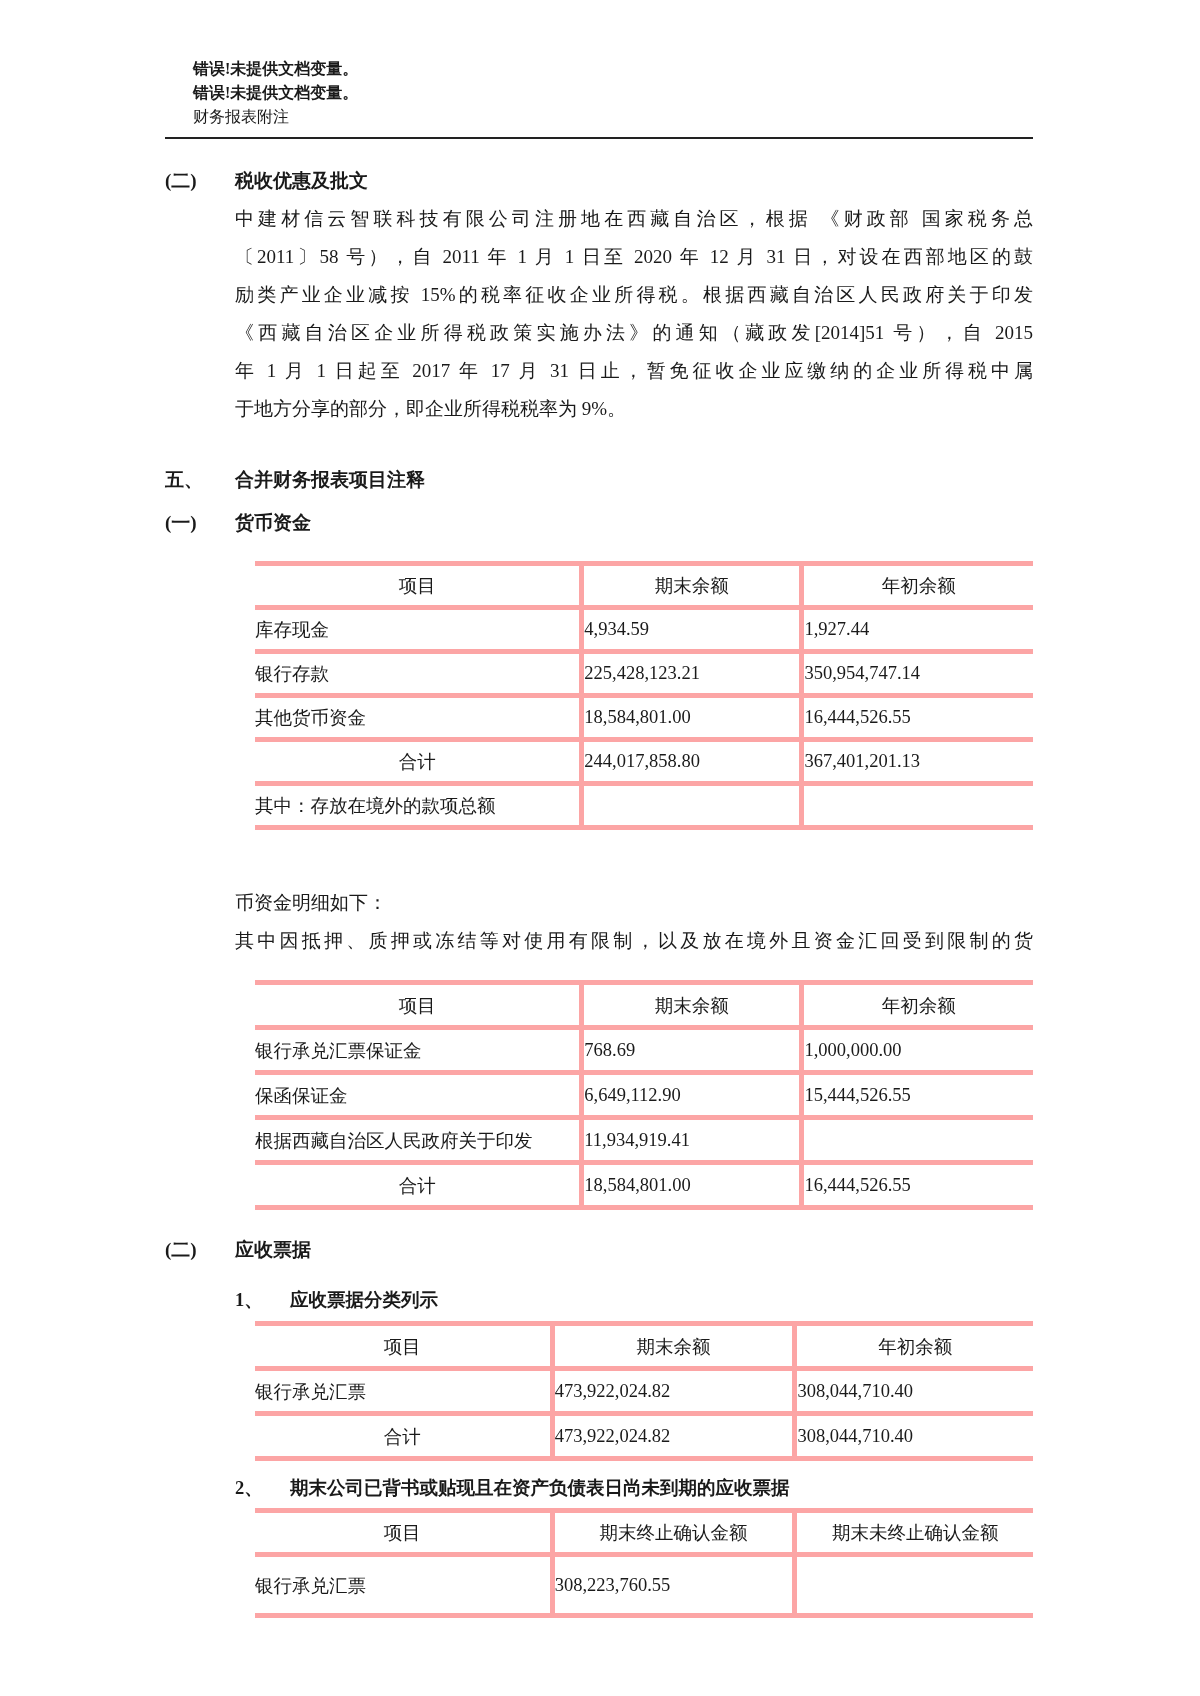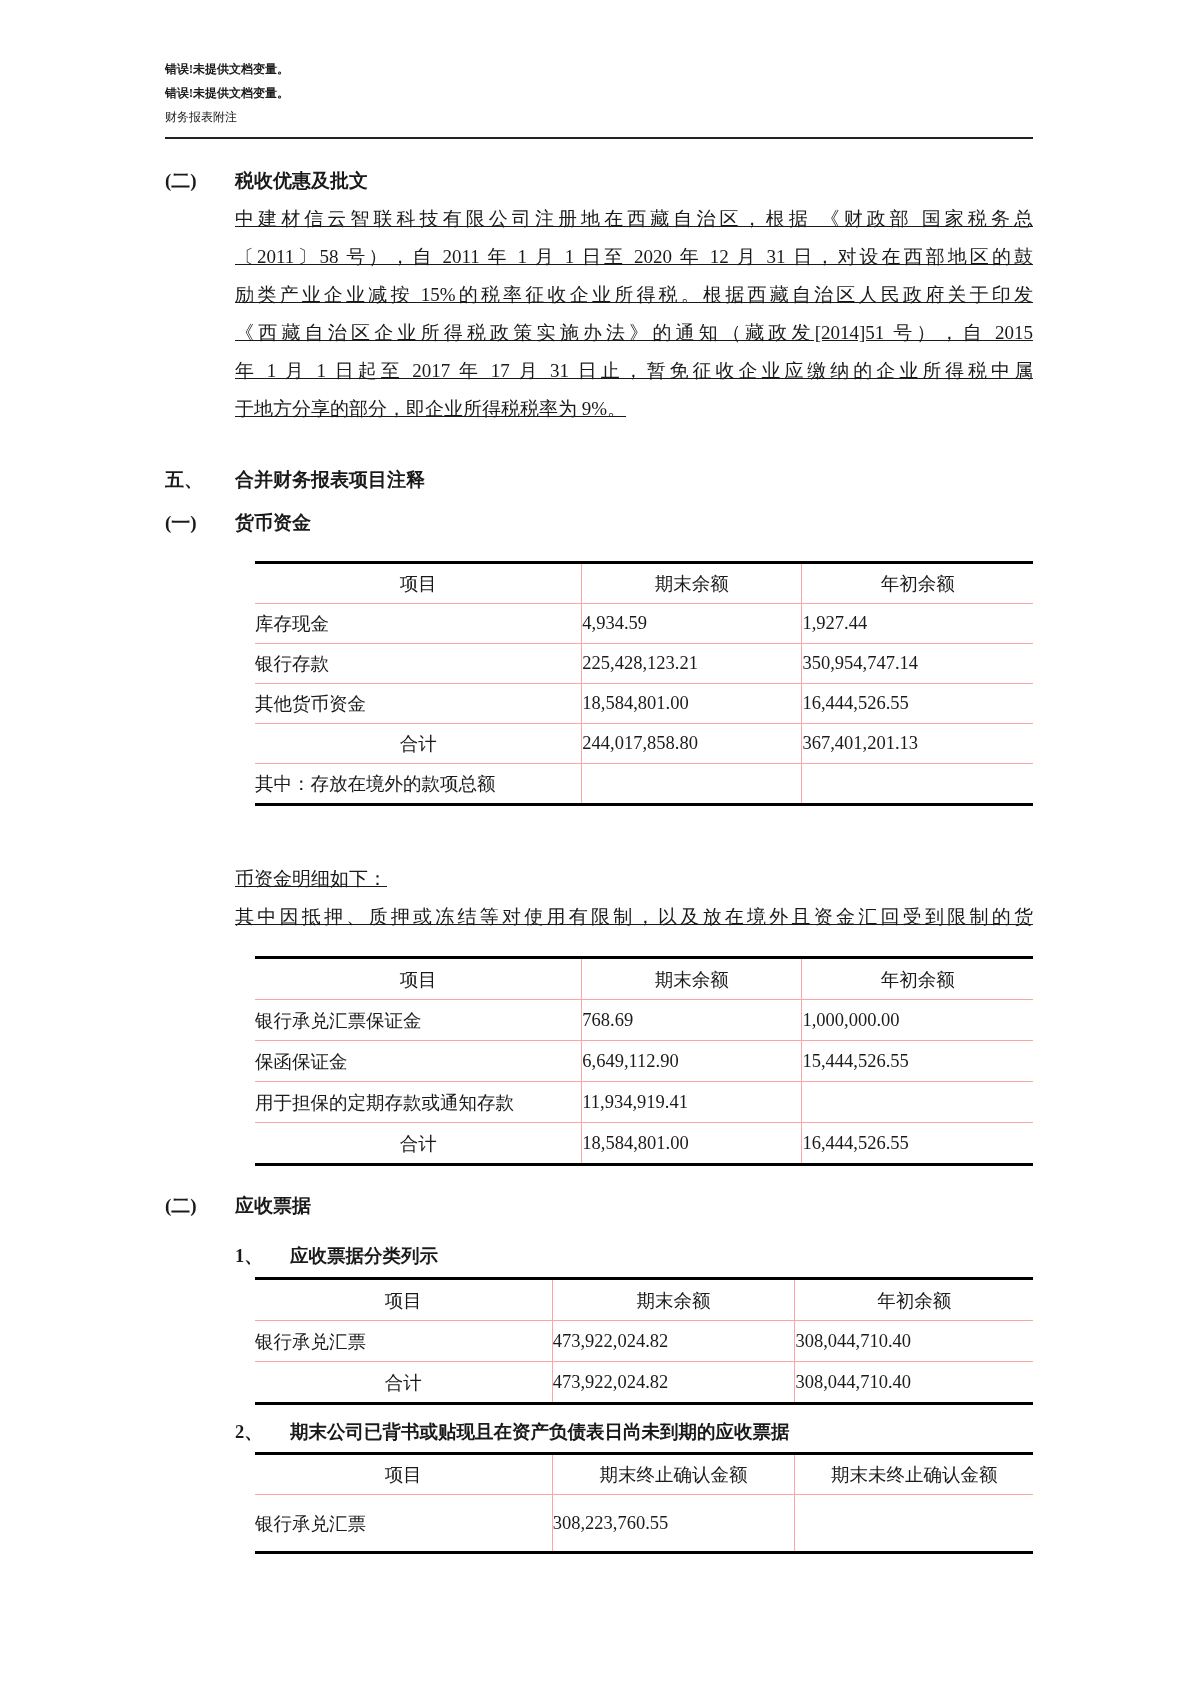--- a/index.html
+++ b/index.html
@@ -4,53 +4,53 @@
 <style>
   html,body{margin:0;padding:0;background:#ffffff;}
   body{
     width:1200px;height:1696px;position:relative;
     font-family:"Liberation Serif","DejaVu Serif",serif;
     color:#1a1a1a;-webkit-font-smoothing:antialiased;
   }
   .content{margin-left:165px;width:868px;padding-top:57px;}
 
   
-  .hline{font-size:12px;line-height:24px;}
+  .hline{font-size:16px;line-height:24px;margin-left:28px;}
   .hline.bold{font-weight:bold;}
   .hrule{border-bottom:2px solid #222;margin-top:8px;}
 
   
   .sec{display:flex;font-weight:bold;font-size:19px;line-height:27px;}
   .sec .num{width:70px;flex:0 0 70px;}
   .sec.top1{margin-top:28px;}
   .sec.h5{margin-top:38px;}
   .sec.h51{margin-top:16px;}
   .sec.h52{margin-top:26px;}
   .sub{display:flex;font-weight:bold;font-size:18.5px;line-height:27px;margin-left:70px;}
   .sub .num{width:55px;flex:0 0 55px;}
   .sub.s1{margin-top:24px;}
   .sub.s2{margin-top:14px;}
 
   
   .para{margin-left:70px;width:798px;font-size:19px;margin-top:6px;}
   .para.p2{margin-top:54px;}
-  .jline{height:38px;line-height:38px;text-align:justify;text-align-last:justify;text-justify:inter-character;white-space:nowrap;text-decoration:underline;}
+  .jline{height:38px;line-height:38px;text-align:justify;text-align-last:justify;text-justify:inter-character;white-space:nowrap;}
   .jline.last{text-align-last:left;}
 
   
   table.tbl{
     margin-left:90px;width:778px;border-collapse:collapse;table-layout:fixed;
     border-top:3px solid #000;border-bottom:3px solid #000;
     font-size:18.5px;
   }
   .tbl.m1{margin-top:25px;}
   .tbl.m2{margin-top:20px;}
   .tbl.m3{margin-top:7px;}
   .tbl.m4{margin-top:6px;}
-  .tbl th,.tbl td{border:1px solid #fca5a5;font-weight:normal;padding:0;height:39px;vertical-align:middle;}
+  .tbl th,.tbl td{border:5px solid #fca5a5;font-weight:normal;padding:0;height:39px;vertical-align:middle;}
   .tbl.t2 th,.tbl.t2 td{height:40px;}
   .tbl tr > *:first-child{border-left:0;}
   .tbl tr > *:last-child{border-right:0;}
   .tbl th{text-align:center;}
   .lbl{text-align:left;padding-left:18px;}
   .ctr{text-align:center;}
   .amt{padding-right:10px;}
   .tall td{height:56px;}
 
   
@@ -159,21 +159,21 @@
         <td class="lbl">银行承兑汇票保证金</td>
         <td class="amt">768.69</td>
         <td class="amt">1,000,000.00</td>
       </tr>
       <tr>
         <td class="lbl">保函保证金</td>
         <td class="amt">6,649,112.90</td>
         <td class="amt">15,444,526.55</td>
       </tr>
       <tr>
-        <td class="lbl">用于担保的定期存款或通知存款</td>
+        <td class="lbl">根据西藏自治区人民政府关于印发</td>
         <td class="amt">11,934,919.41</td>
         <td class="amt"></td>
       </tr>
       <tr>
         <td class="ctr">合计</td>
         <td class="amt">18,584,801.00</td>
         <td class="amt">16,444,526.55</td>
       </tr>
     </tbody>
   </table>

